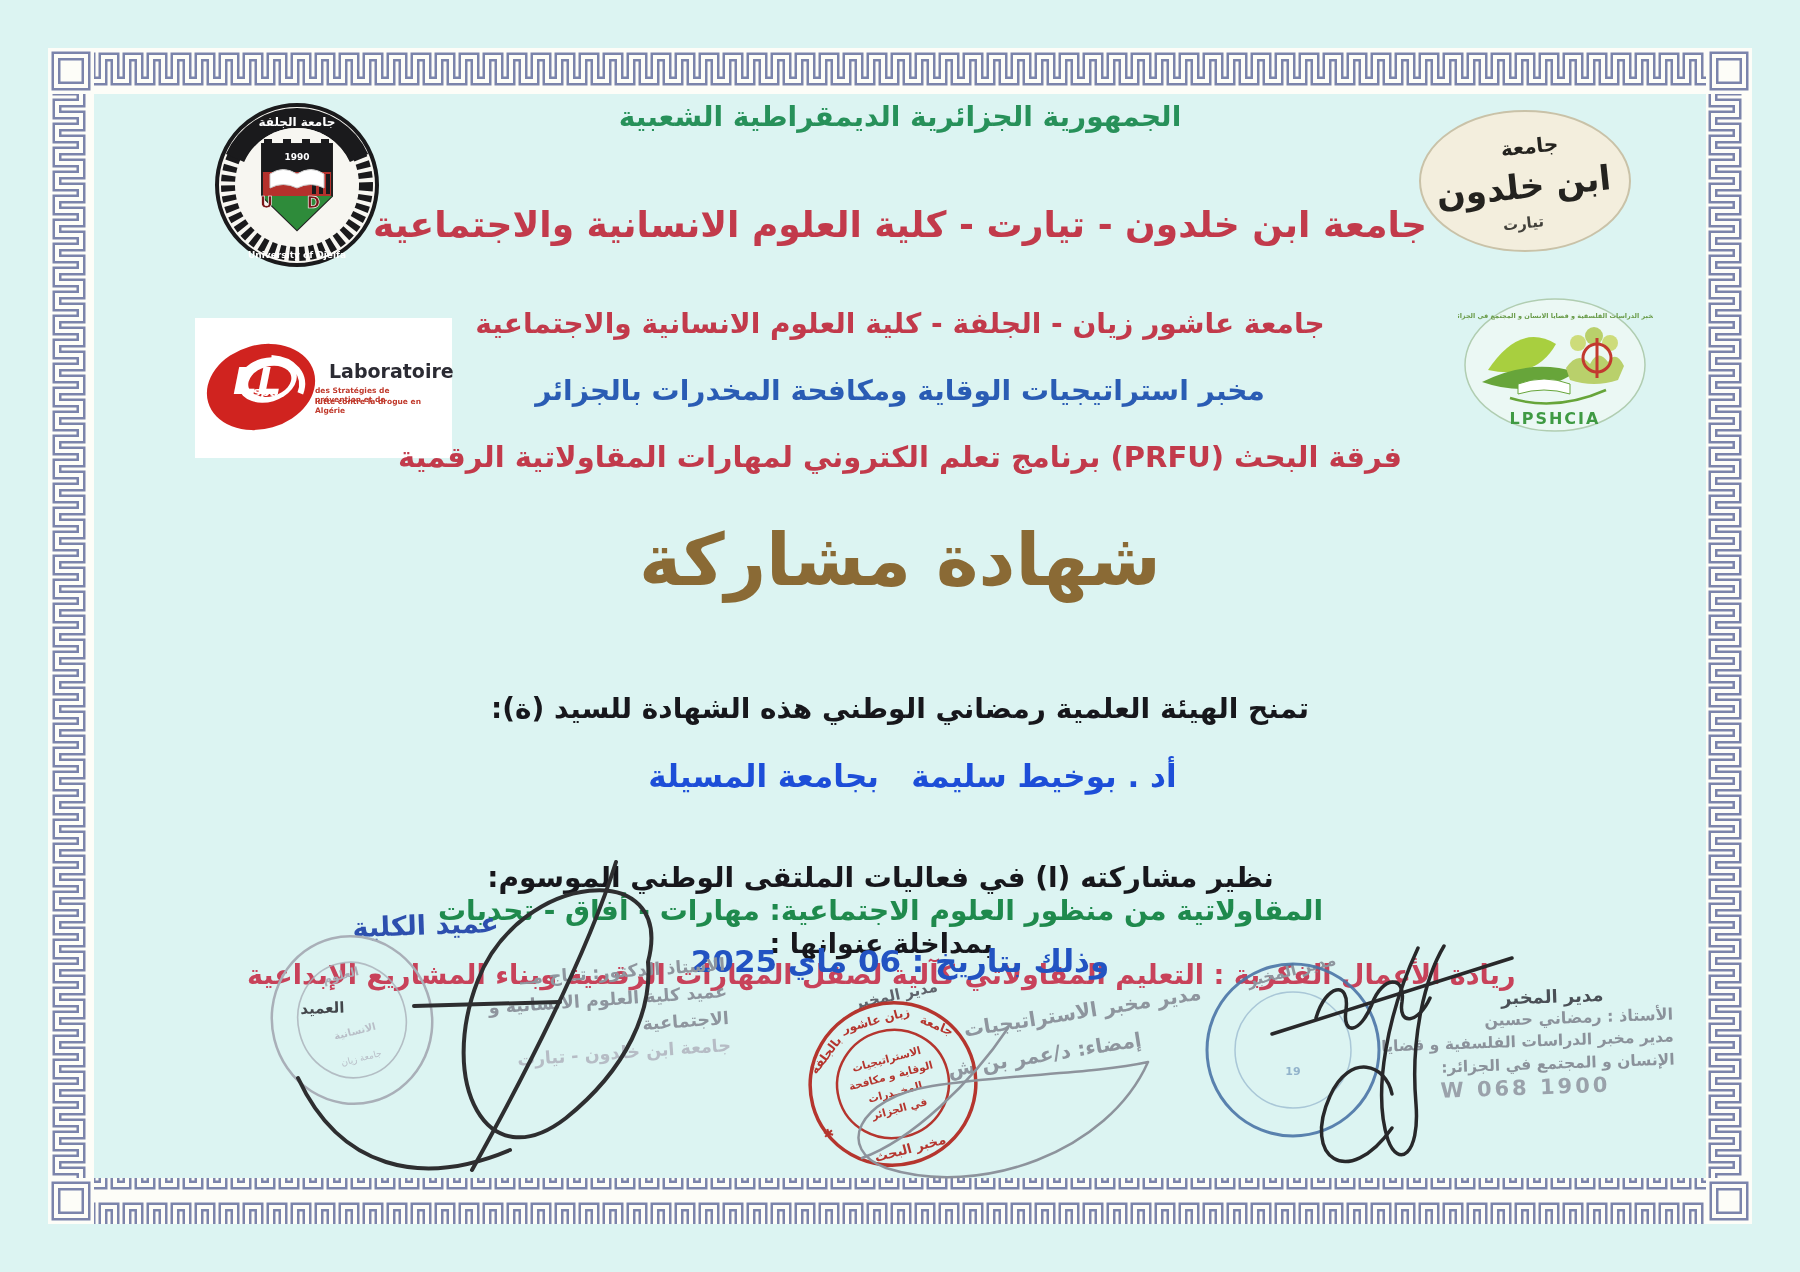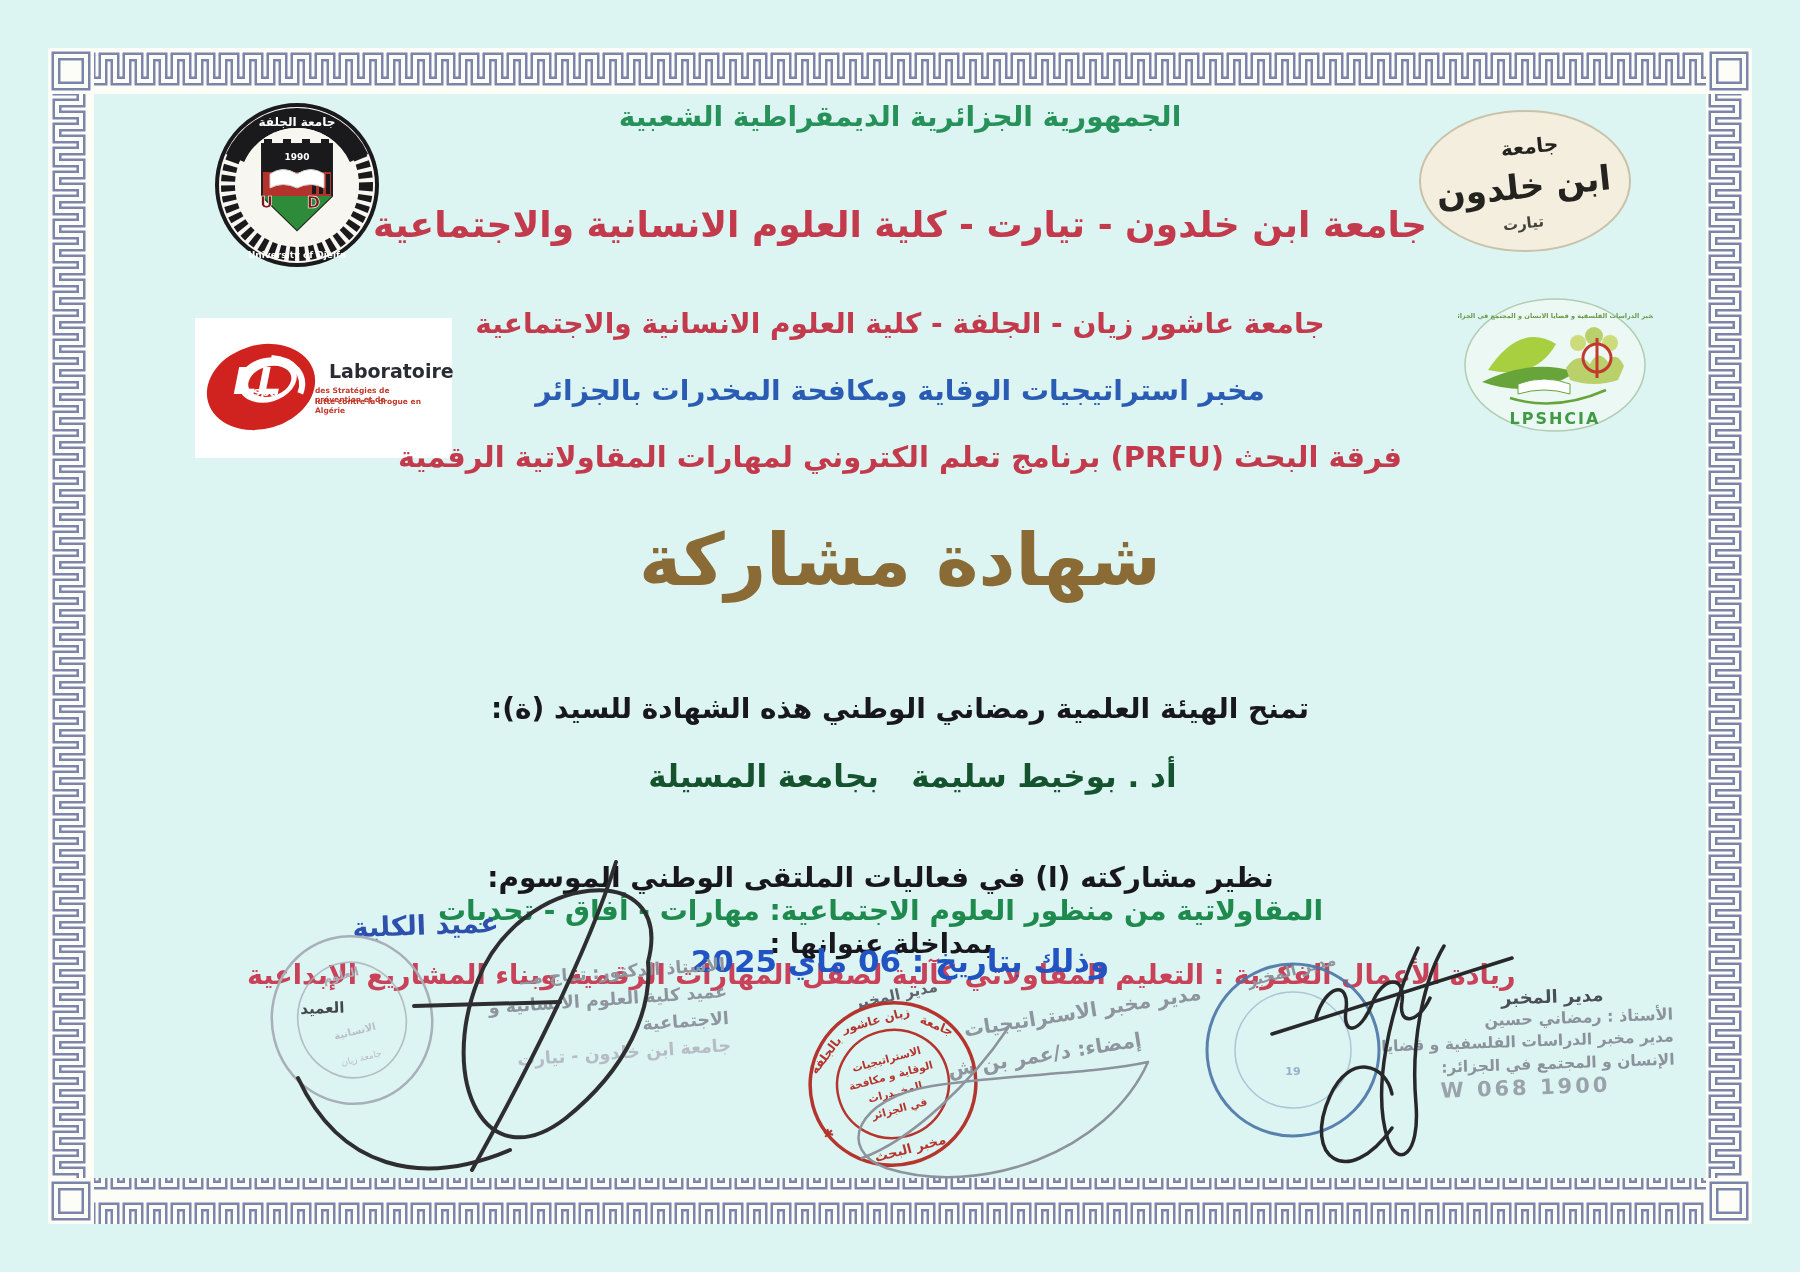--- a/index.html
+++ b/index.html
@@ -129,21 +129,21 @@
   <div class="hline" style="top: 100px; font-size: 28px; color: rgb(39, 145, 90);">الجمهورية الجزائرية الديمقراطية الشعبية</div>
   <div class="hline" style="top: 168px; font-size: 36px; color: rgb(194, 58, 75); margin-top: 36px;">جامعة ابن خلدون - تيارت - كلية العلوم الانسانية والاجتماعية</div>
   <div class="hline" style="top: 307px; font-size: 28px; color: rgb(194, 58, 75);">جامعة عاشور زيان - الجلفة - كلية العلوم الانسانية والاجتماعية</div>
   <div class="hline" style="top: 374px; font-size: 28px; color: rgb(42, 92, 180);">مخبر استراتيجيات الوقاية ومكافحة المخدرات بالجزائر</div>
   <div class="hline" style="top: 440px; font-size: 29px; color: rgb(194, 58, 75);">فرقة البحث (PRFU) برنامج تعلم الكتروني لمهارات المقاولاتية الرقمية</div>
 
   <div class="hline" style="top: 518px; font-size: 72px; color: rgb(138, 106, 53);">شهادة مشاركة</div>
 
   <div class="hline" style="top: 692px; font-size: 28px; color: rgb(23, 23, 28);">تمنح الهيئة العلمية رمضاني الوطني هذه الشهادة للسيد (ة):</div>
 
-  <div class="hline" style="top: 758px; font-size: 31px; color: #14532d; padding-left: 25px;">أد . بوخيط سليمة   بجامعة المسيلة</div>
+  <div class="hline" style="top: 758px; font-size: 31px; color: #1d4ed8; padding-left: 25px;">أد . بوخيط سليمة   بجامعة المسيلة</div>
 
   <div class="hline" style="top:828px;font-size:28px;">
     <span style="color: rgb(23, 23, 28); margin-top: 48px;">نظير مشاركته (ا) في فعاليات الملتقى الوطني الموسوم:</span>
     <span style="color: rgb(31, 138, 77);">المقاولاتية من منظور العلوم الاجتماعية: مهارات - أفاق - تحديات</span>
   </div>
 
   <div class="hline" style="top:897px;font-size:27px;">
     <span style="color: rgb(23, 23, 28);">بمداخلة عنوانها :</span>
     <span style="color: rgb(200, 66, 90);">ريادة الأعمال الفكرية : التعليم المقاولاتي كآلية لصقل المهارات الرقمية وبناء المشاريع الإبداعية</span>
   </div>

